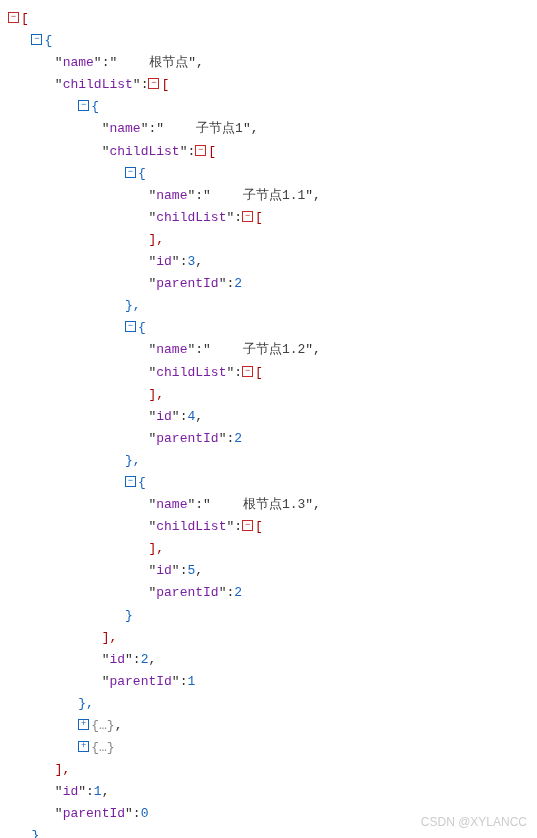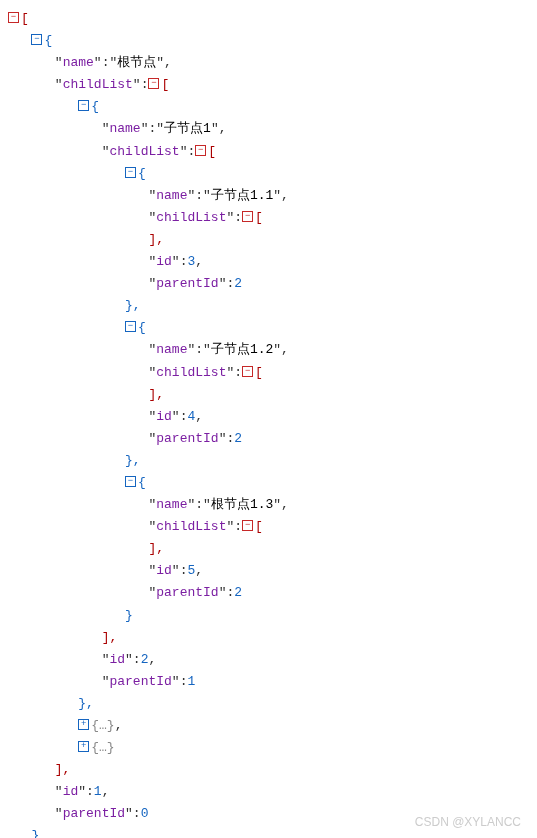--- a/index.html
+++ b/index.html
@@ -32,28 +32,28 @@
   }
   .minus { color: #c62828; border-color:#c62828;}
   .minus::before { content: "−"; }
   .minus-blue { color: #1565c0; border-color:#1565c0;}
   .minus-blue::before { content: "−"; }
   .plus-blue { color: #1565c0; border-color:#1565c0;}
   .plus-blue::before { content: "+"; }
   .bracket { color: #a00; }
   .brace { color: #1565c0; }
   .key { color: #7b1fa2; font-family: Liberation Mono, monospace; }
-  .str { color: #000000; }
+  .str { color: #404040; margin-left: 32px; }
   .num { color: #1565c0; }
   .punct { color: #333; }
   .ellipsis { color: #888; }
   .watermark {
     position: absolute;
     bottom: 6px;
-    right: 16px;
+    right: 10px;
     font-size: 12px;
     color: #ccc;
     font-family: sans-serif;
   }
 </style>
 </head>
 <body>
 
 <div>
 <div class="line"><span class="toggle minus"></span><span class="bracket">[</span></div>

